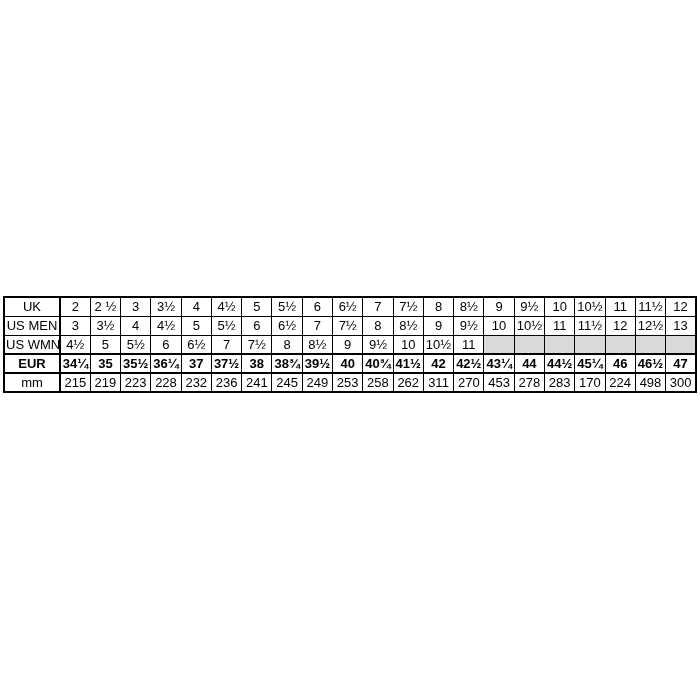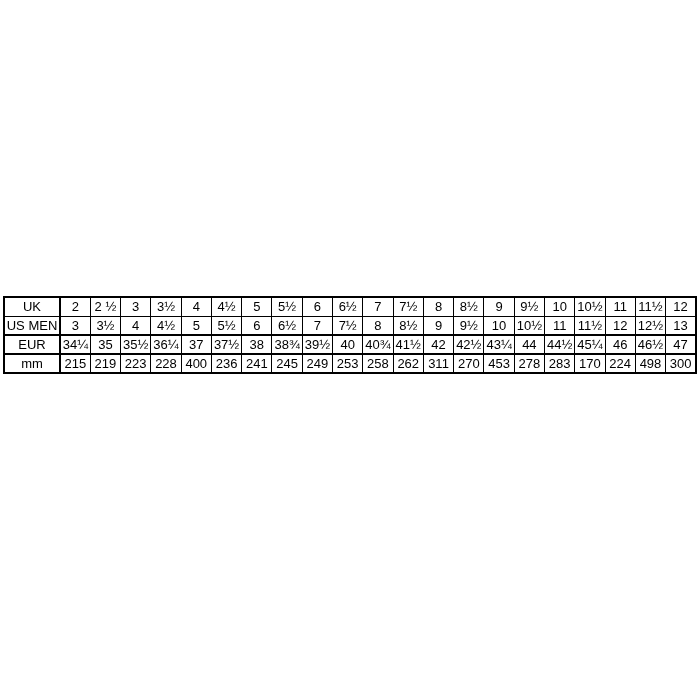--- a/index.html
+++ b/index.html
@@ -39,21 +39,21 @@
   }
   table.size-chart td.label-cell {
     border-right: 2px solid #000000;
     margin-top: 24px;
   }
   table.size-chart tr.emphasized td {
     border-top: 2px solid #000000;
     border-bottom: 2px solid #000000;
   }
   table.size-chart tr.bold-row td {
-    font-weight: 400;
+    font-weight: 700;
   }
   table.size-chart td.empty-cell {
     background: var(--empty-bg, #d9d9d9);
   }
 </style>
 </head>
 <body>
 
 <div class="canvas">
   <table class="size-chart">
@@ -122,20 +122,44 @@
           <td>8½</td>
           <td>9</td>
           <td>9½</td>
           <td>10</td>
           <td>10½</td>
           <td>11</td>
           <td>11½</td>
           <td>12</td>
           <td>12½</td>
           <td>13</td>
+        </tr>
+        <tr>
+          <td class="label-cell">US WMN</td>
+          <td>4½</td>
+          <td>5</td>
+          <td>5½</td>
+          <td>6</td>
+          <td>6½</td>
+          <td>7</td>
+          <td>7½</td>
+          <td>8</td>
+          <td>8½</td>
+          <td>9</td>
+          <td>9½</td>
+          <td>10</td>
+          <td>10½</td>
+          <td>11</td>
+          <td class="empty-cell"></td>
+          <td class="empty-cell"></td>
+          <td class="empty-cell"></td>
+          <td class="empty-cell"></td>
+          <td class="empty-cell"></td>
+          <td class="empty-cell"></td>
+          <td class="empty-cell"></td>
         </tr>
         <tr class="bold-row emphasized">
           <td class="label-cell">EUR</td>
           <td>34¼</td>
           <td>35</td>
           <td>35½</td>
           <td>36¼</td>
           <td>37</td>
           <td>37½</td>
           <td>38</td>
@@ -153,21 +177,21 @@
           <td>46</td>
           <td>46½</td>
           <td>47</td>
         </tr>
         <tr>
           <td class="label-cell">mm</td>
           <td>215</td>
           <td>219</td>
           <td>223</td>
           <td>228</td>
-          <td>400</td>
+          <td>232</td>
           <td>236</td>
           <td>241</td>
           <td>245</td>
           <td>249</td>
           <td>253</td>
           <td>258</td>
           <td>262</td>
           <td>311</td>
           <td>270</td>
           <td>453</td>

